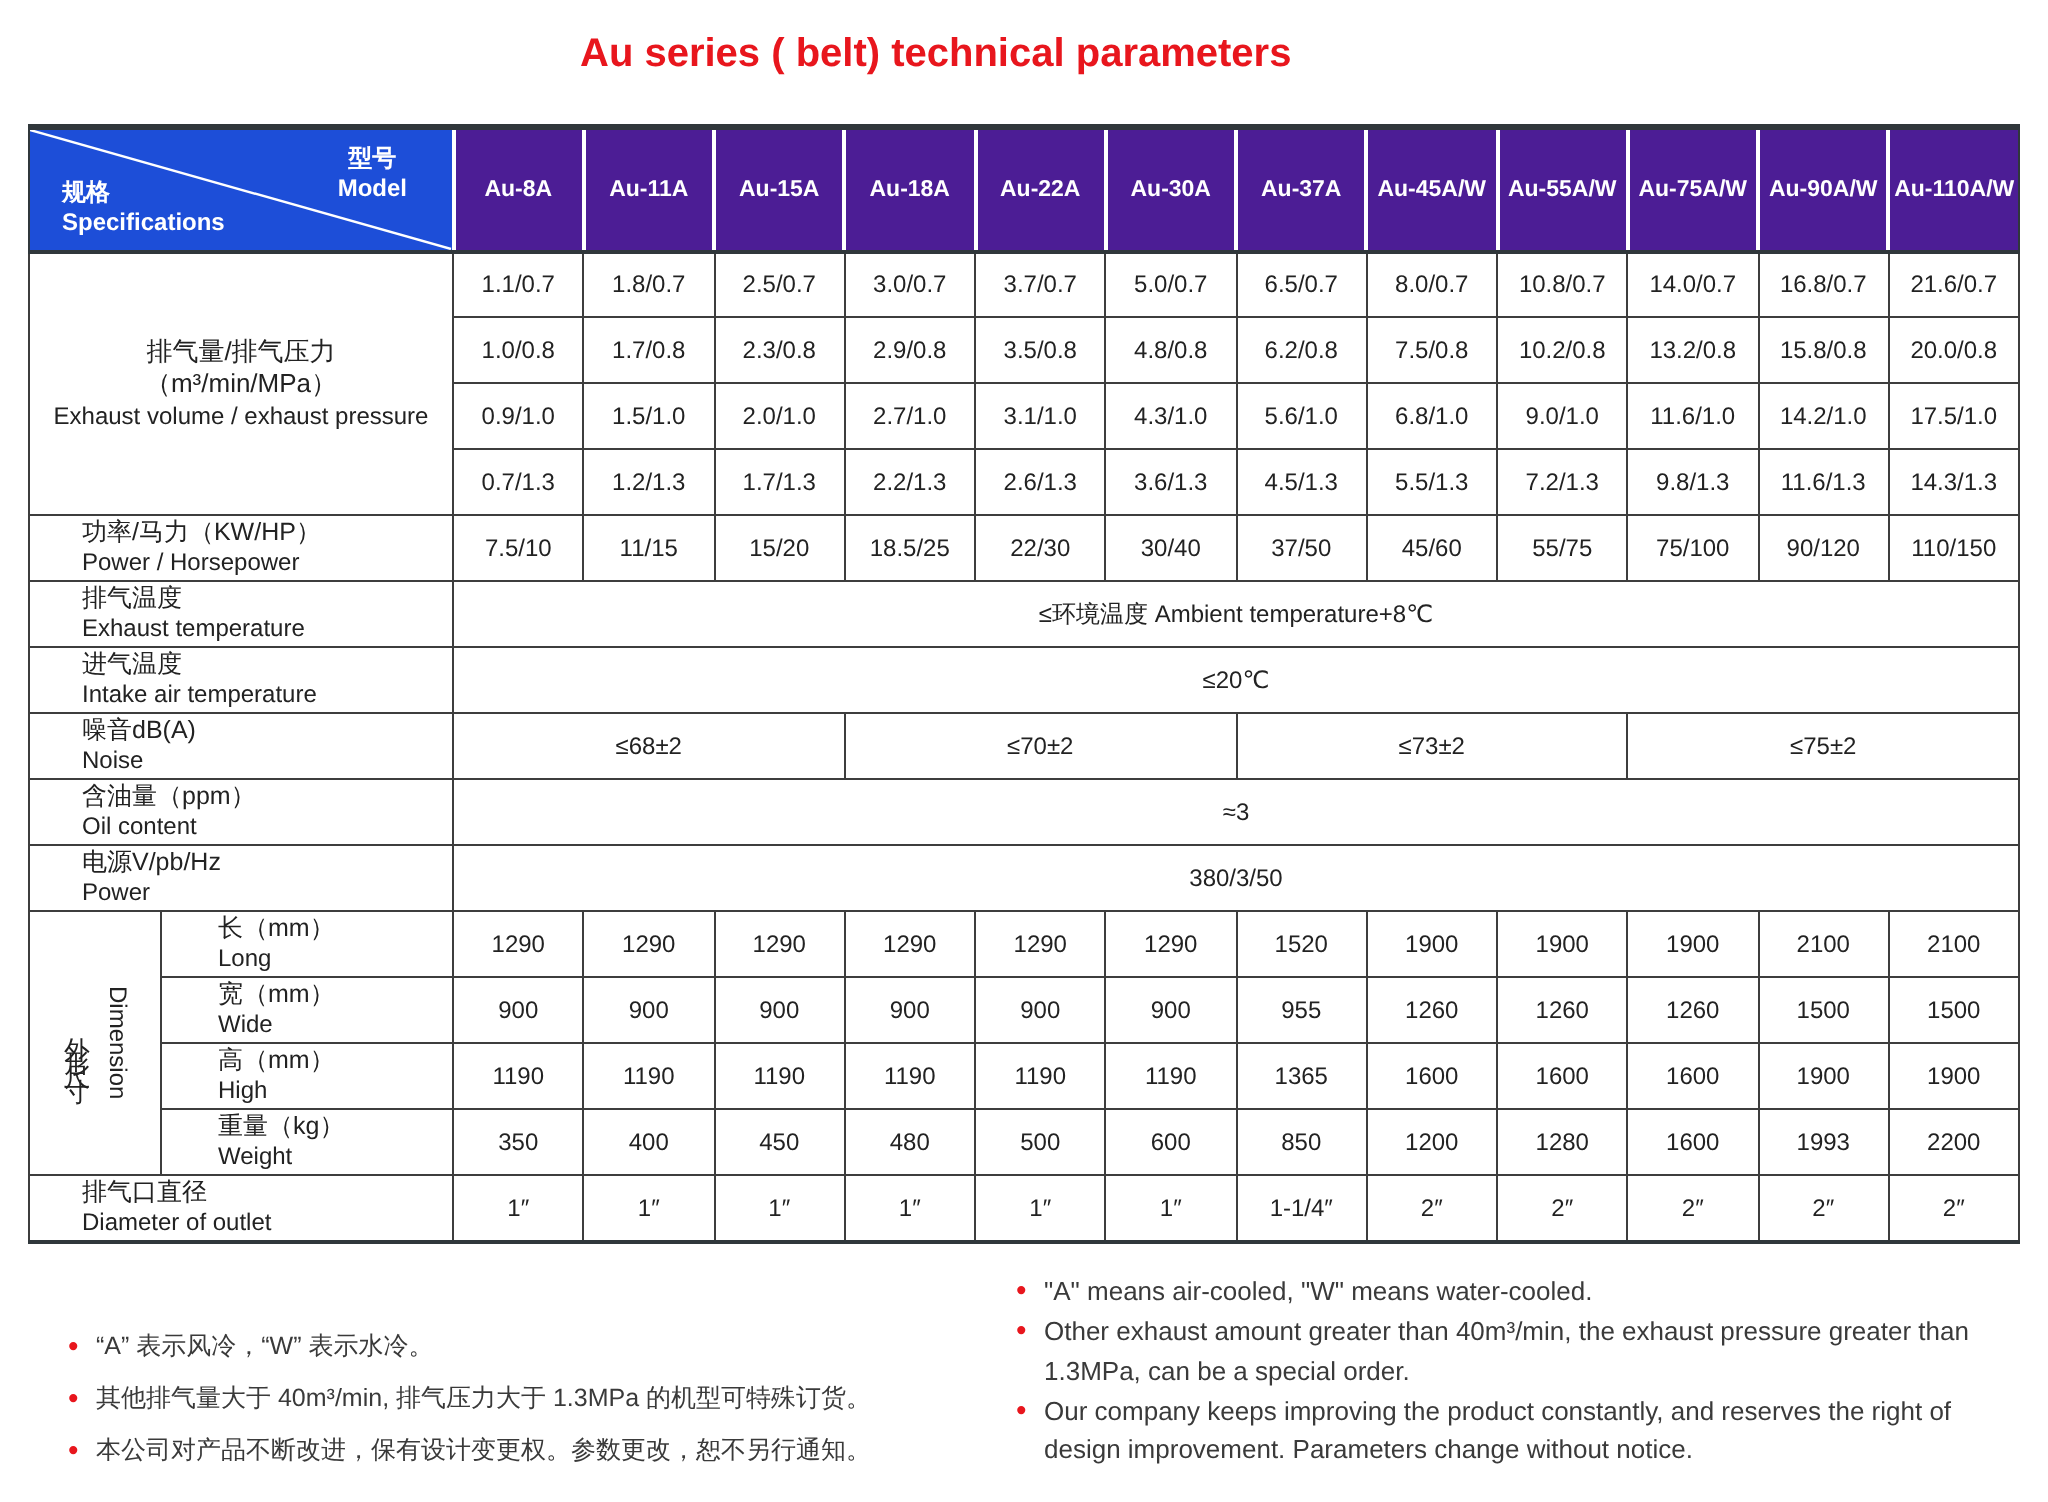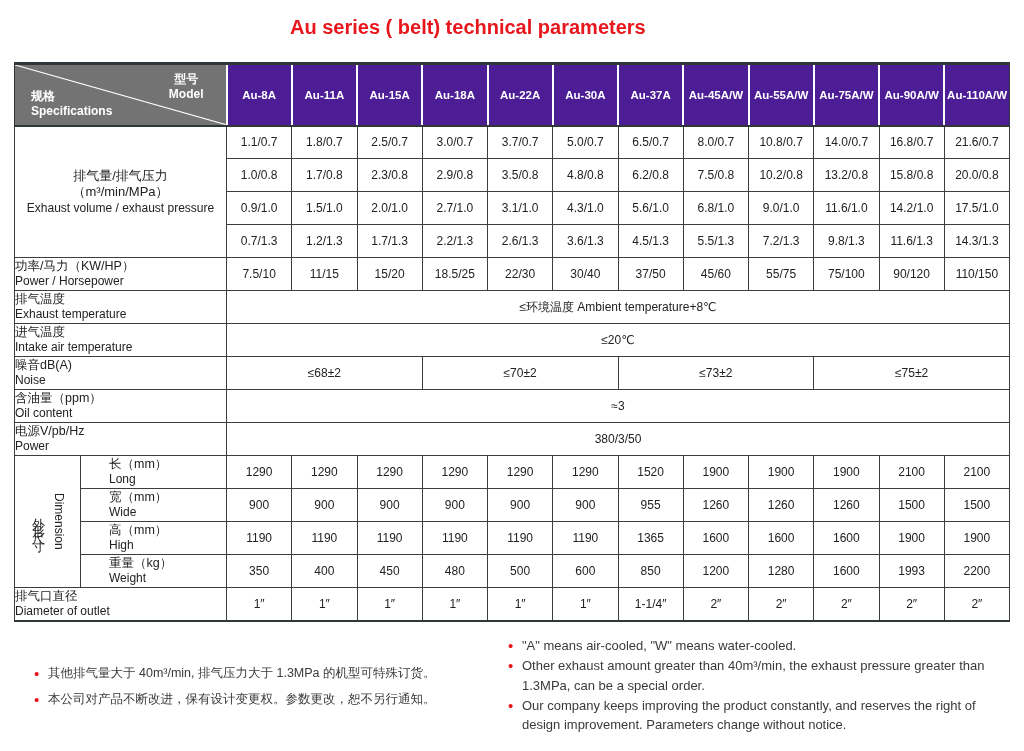--- a/index.html
+++ b/index.html
@@ -25,32 +25,32 @@
     font-size:11.5px; font-weight:600; text-align:center; vertical-align:middle;
     border-left:2px solid #ffffff; border-bottom:2px solid #30373b;
     white-space:nowrap; overflow:hidden;
   }
   thead th:first-child { border-left:none; }
   tbody td {
     border:1px solid #3d3d3d; height:33px;
     font-size:12px; text-align:center; vertical-align:middle;
     background:#ffffff; color:#222222;
   }
-  td.lbl { text-align:left; }
+  td.lbl { text-align:left; padding-left:26px; }
   td.lbl .zh { display:block; font-size:12.5px; line-height:15px; }
   td.lbl .en { display:block; font-size:12px; line-height:15px; }
   td.lbl-center { text-align:center; }
   td.lbl-center .zh, td.lbl-center .en { display:block; line-height:16px; }
   td.lbl-center .zh { font-size:13px; }
   td.lbl-center .en { font-size:12px; }
   td.sub-lbl { text-align:left; padding-left:28px; }
   td.sub-lbl .zh { display:block; font-size:12.5px; line-height:15px; }
   td.sub-lbl .en { display:block; font-size:12px; line-height:15px; }
   
-  th.corner { position:relative; background:#737373; }
+  th.corner { position:relative; background:#1d4ed8; }
   th.corner svg.diag { position:absolute; inset:0; width:100%; height:100%; }
   .corner-model { position:absolute; top:7px; right:22px; text-align:center; line-height:15px; font-weight:600; }
   .corner-spec  { position:absolute; bottom:6px; left:16px; text-align:left; line-height:15px; font-weight:700; }
   .corner-model span, .corner-spec span { display:block; font-size:12px; }
   
   td.dim-vert { padding:0; }
   .vwrap { display:flex; flex-direction:row; align-items:center; justify-content:center; gap:5px; height:100%; }
   .v-zh { writing-mode:vertical-rl; text-orientation:upright; font-size:13px; letter-spacing:7px; }
   .v-en { writing-mode:vertical-rl; font-size:12px; }
   
@@ -334,20 +334,21 @@
         <td>2″</td>
         <td>2″</td>
         <td>2″</td>
         <td>2″</td>
         <td>2″</td>
     </tr>
   </tbody>
 </table>
 
 <ul class="notes notes-zh">
+  <li>“A” 表示风冷，“W” 表示水冷。</li>
     <li>其他排气量大于 40m³/min, 排气压力大于 1.3MPa 的机型可特殊订货。</li>
     <li>本公司对产品不断改进，保有设计变更权。参数更改，恕不另行通知。</li>
 </ul>
 <ul class="notes notes-en">
   <li>"A" means air-cooled, "W" means water-cooled.</li>
     <li>Other exhaust amount greater than 40m³/min, the exhaust pressure greater than 1.3MPa, can be a special order.</li>
     <li>Our company keeps improving the product constantly, and reserves the right of design improvement. Parameters change without notice.</li>
 </ul>
 
 </body></html>

